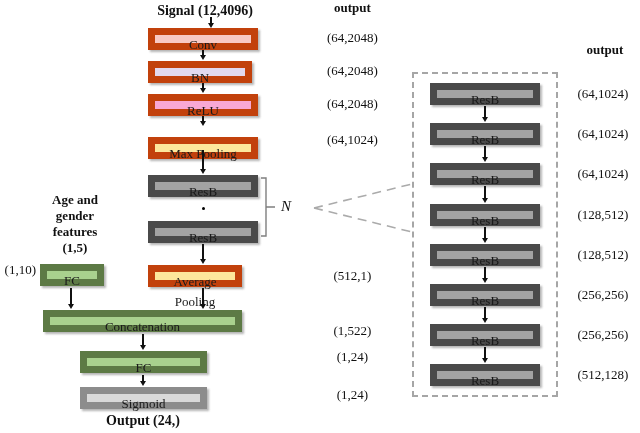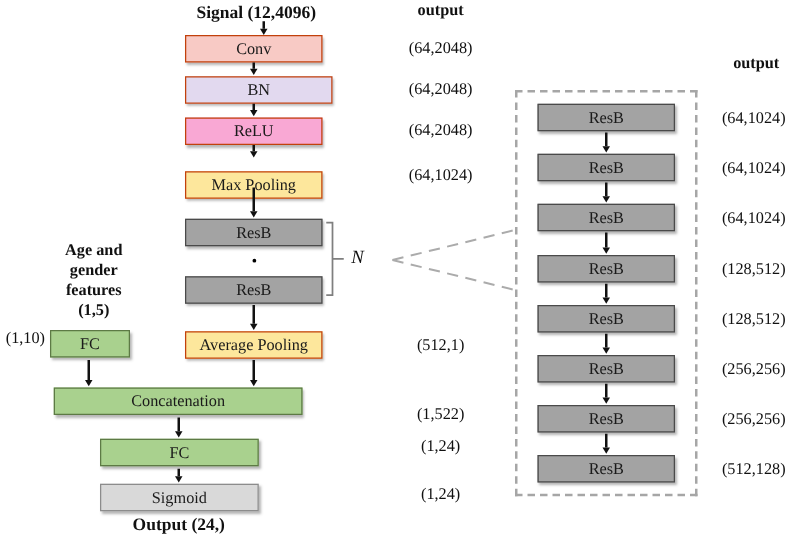--- a/index.html
+++ b/index.html
@@ -4,21 +4,21 @@
 <style>
   html,body{margin:0;padding:0;}
   body{
     width:640px;height:433px;position:relative;background:#ffffff;
     font-family:"Liberation Serif","DejaVu Serif",serif;color:#111;
     overflow:hidden;
   }
   .abs{position:absolute;}
   .box{
     position:absolute;box-sizing:border-box;height:22px;
-    border:1px solid #c2410c;text-align:center;
+    border:7px solid #c2410c;text-align:center;
     font-size:13px;line-height:20px;color:#1a1a1a;
     box-shadow:1.5px 2px 2px rgba(90,90,90,0.45);
   }
   .conv{background:#f8cac5;}
   .bn{background:#e2d9ef;}
   .relu{background:#f9a8d4;}
   .pool{background:#fde79c;}
   .resb{background:#a3a3a3;border-color:#4a4a4a;}
   .green{background:#a9d18e;border-color:#5d7a45;}
   .grayb{background:#d9d9d9;border-color:#8c8c8c;}
@@ -54,39 +54,39 @@
     </g>
   </svg>
 
   <div class="lbl bold" style="left:130px;top:3px;width:150px;font-size:14px;">Signal (12,4096)</div>
 
   <div class="arr" style="left:210px;top:17px;height:6px;"></div>
 
   <div class="box conv" style="left:148px;top:28px;width:110px;">Conv</div>
   <div class="arr" style="left:202px;top:50px;height:5px;"></div>
 
-  <div class="box bn" style="left:148px;top:61px;width:118px;">BN</div>
+  <div class="box bn" style="left:148px;top:61px;width:104px;">BN</div>
   <div class="arr" style="left:202px;top:83px;height:5px;"></div>
 
   <div class="box relu" style="left:148px;top:94px;width:110px;">ReLU</div>
   <div class="arr" style="left:202px;top:116px;height:5px;"></div>
 
   <div class="box pool" style="left:148px;top:137px;width:110px;">Max Pooling</div>
   <div class="arr" style="left:202px;top:150px;height:19px;"></div>
 
   <div class="box resb" style="left:148px;top:175px;width:110px;">ResB</div>
 
   <div class="dot" style="left:202px;top:207px;"></div>
 
   <div class="box resb" style="left:148px;top:221px;width:110px;">ResB</div>
   <div class="arr" style="left:202px;top:244px;height:15px;"></div>
 
   <div class="nlabel" style="left:281px;top:198px;">N</div>
 
-  <div class="box pool" style="left:148px;top:265px;width:110px;">Average Pooling</div>
+  <div class="box pool" style="left:148px;top:265px;width:94px;">Average Pooling</div>
   <div class="arr" style="left:202px;top:288px;height:16px;"></div>
 
   <div class="lbl bold multiline" style="left:35px;top:192px;width:80px;">Age and
 gender
 features
 (1,5)</div>
   <div class="lbl" style="left:0px;top:262px;width:36px;text-align:right;">(1,10)</div>
   <div class="box green" style="left:40px;top:264px;width:64px;">FC</div>
   <div class="arr" style="left:70px;top:288px;height:16px;"></div>
 

